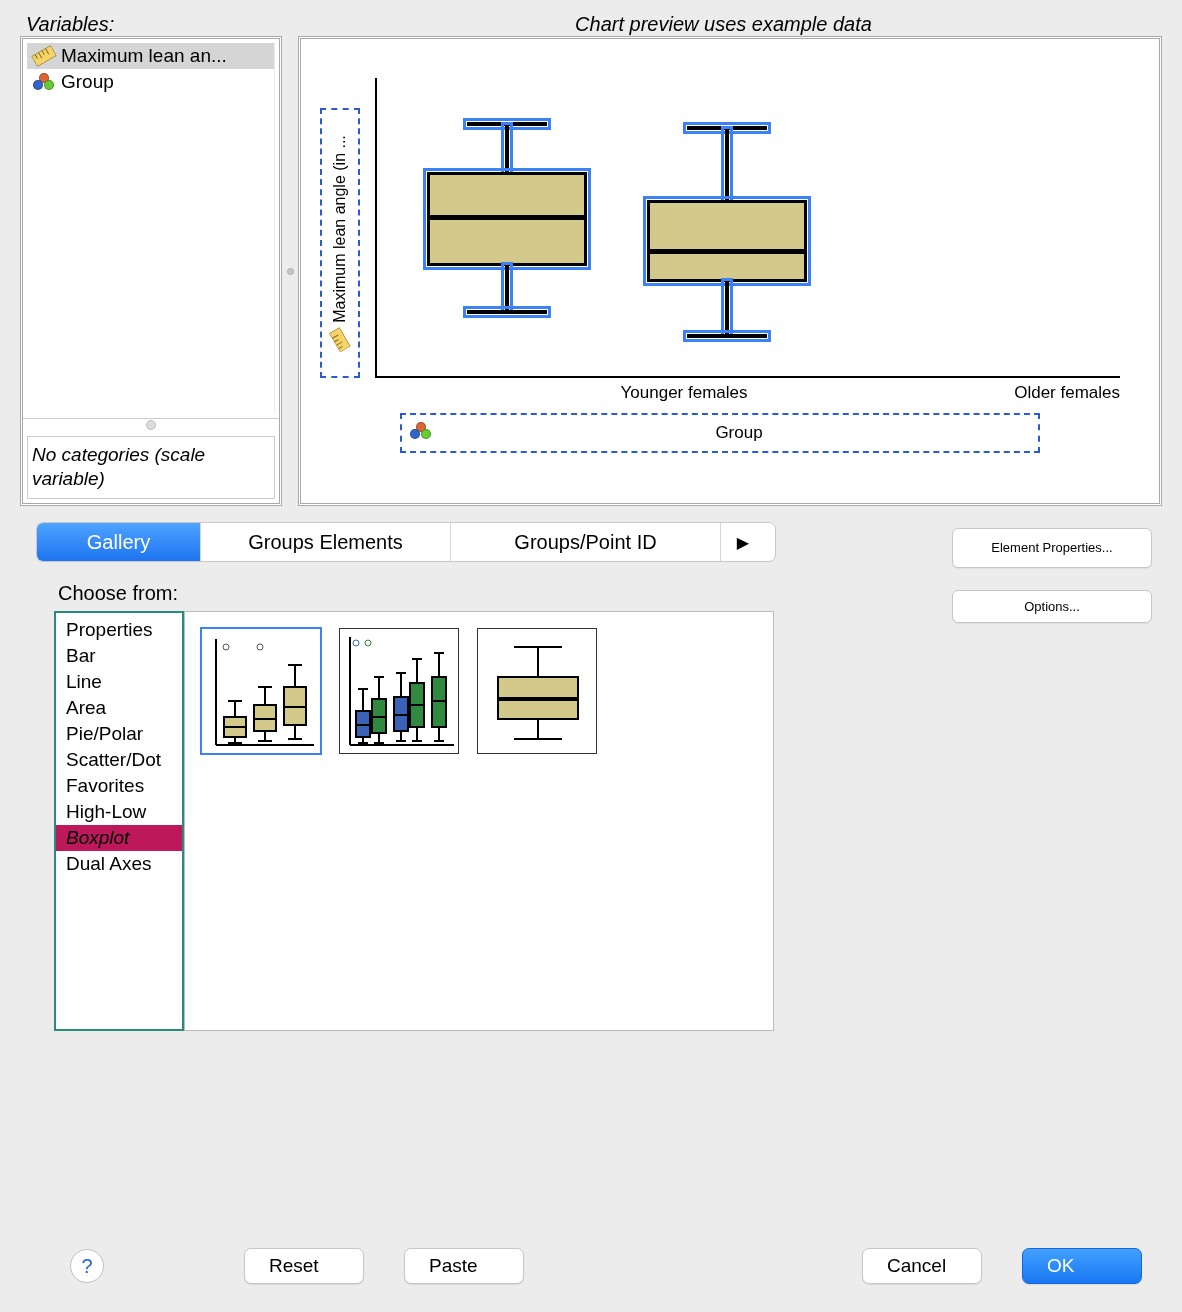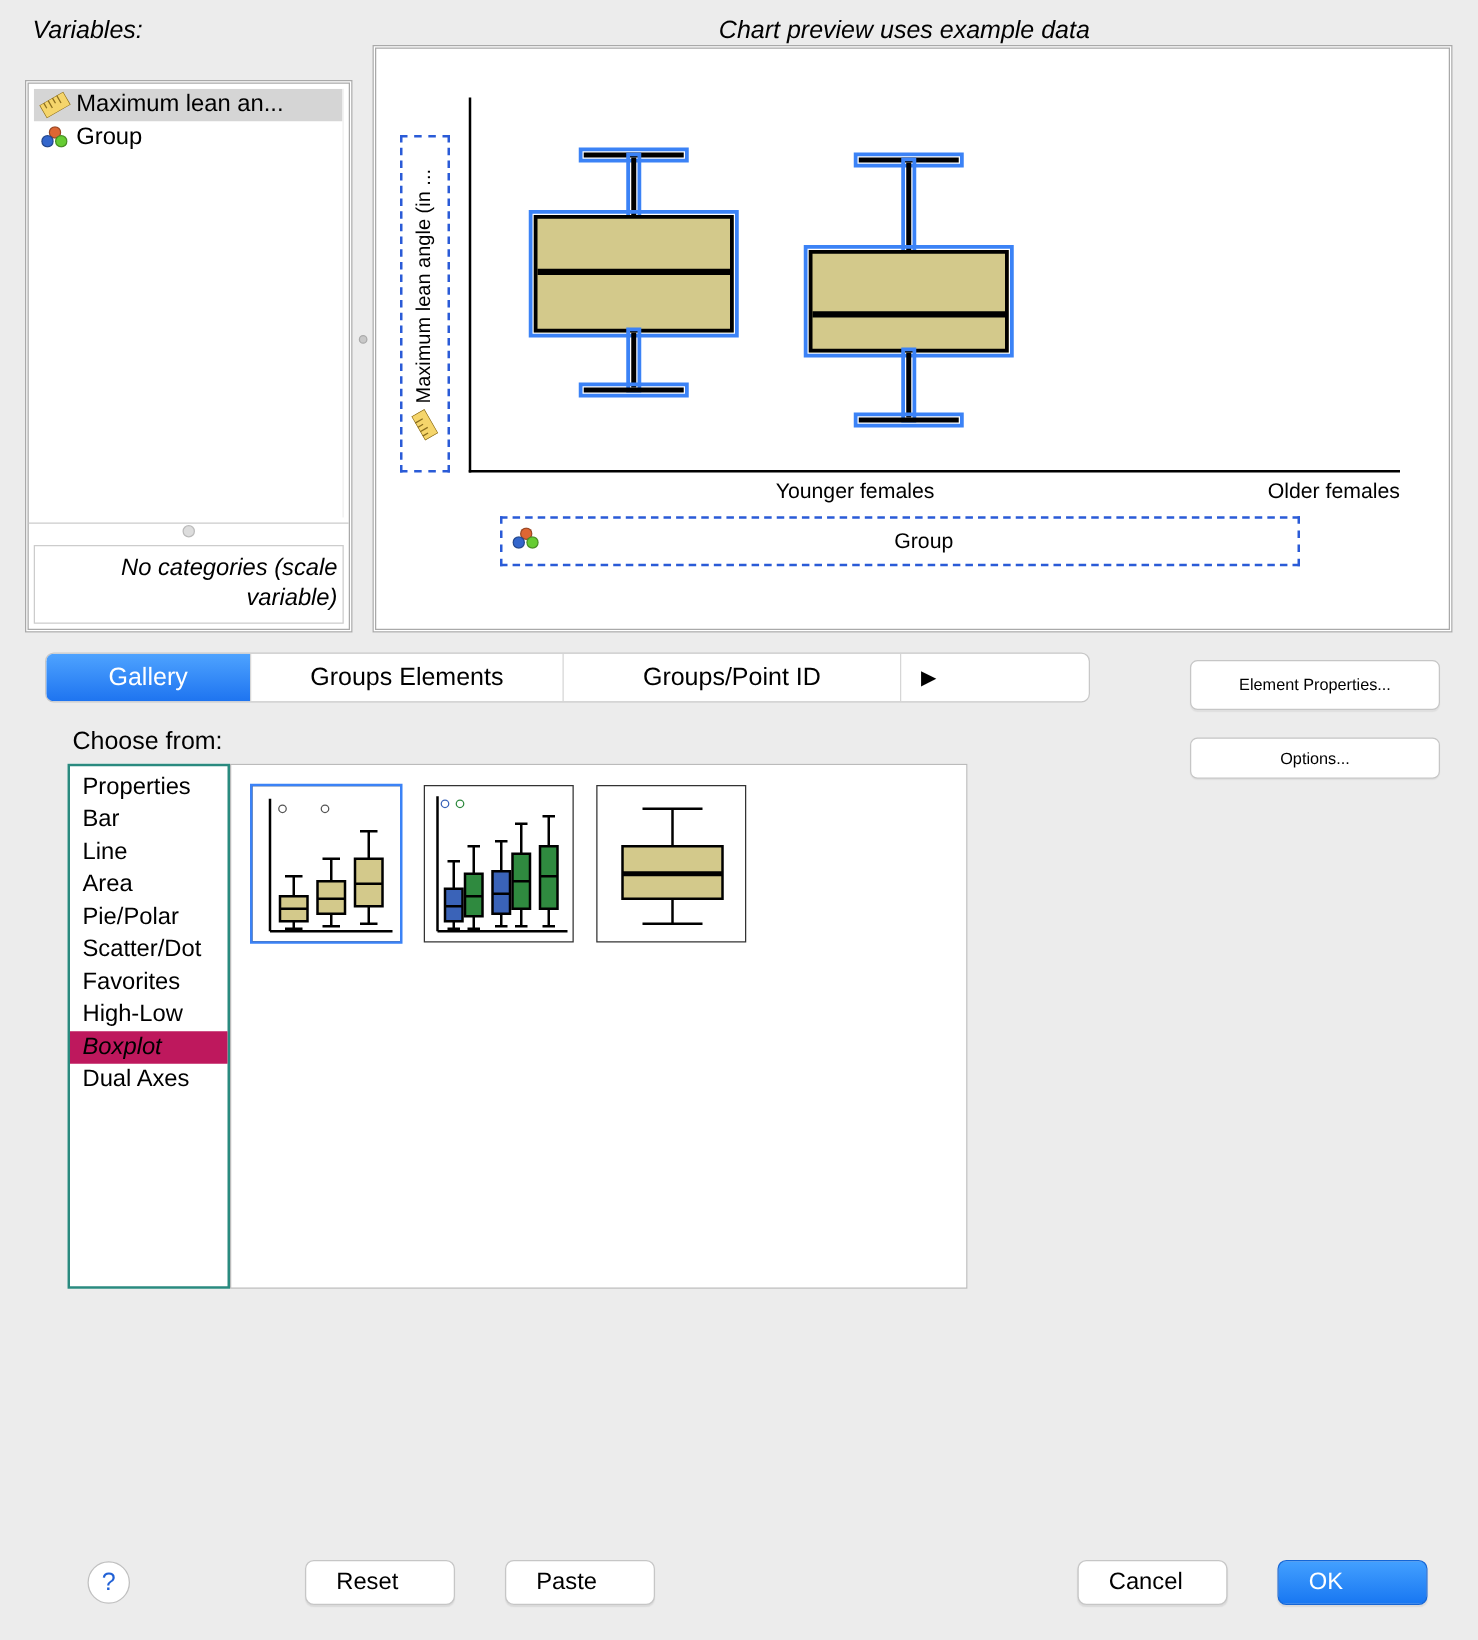--- a/index.html
+++ b/index.html
@@ -15,33 +15,33 @@
     overflow: hidden;
   }
 
   
   .top-labels { display: flex; padding: 0 20px; height: 36px; align-items: flex-end; }
   .top-labels .vars-label { width: 265px; padding-left: 6px; font-size: 20px; font-style: italic; }
   .top-labels .preview-label { flex: 1; text-align: center; font-style: italic; font-size: 20px; }
 
   .top-panels { display: flex; padding: 0 20px; gap: 0; height: 470px; align-items: stretch;}
   .panel-frame { border: 3px double #a9a9a9; background: #fff; }
-  .vars-panel { width: 262px; display:flex; flex-direction:column;margin-top:28px;}
+  .vars-panel { width: 262px; display:flex; flex-direction:column;}
   .vars-list { flex: 1; margin: 4px; border-right: 1px solid #eee; overflow: hidden; }
   .var-item { display: flex; align-items: center; gap: 6px; padding: 2px 6px; font-size: 19px; }
   .var-item.selected { background: #d5d5d5; }
   .ruler-icon { width: 22px; height: 12px; transform: rotate(-30deg); display:inline-block; }
   .balls-icon { position:relative; width:22px; height:18px; display:inline-block;}
   .balls-icon .b { position:absolute; width:10px; height:10px; border-radius:50%; border:1px solid rgba(0,0,0,.3); }
   .balls-icon .r { background:#d63; top:0; left:6px;}
   .balls-icon .bl { background:#36c; top:7px; left:0;}
   .balls-icon .g { background:#6c3; top:7px; left:11px;}
   .scroll-handle { height:14px; border-top:1px solid #ccc; display:flex; align-items:center; justify-content:center;}
   .scroll-handle .dot { width:10px; height:10px; border-radius:50%; background:#ddd; border:1px solid #bbb;}
-  .no-cat { margin:4px; border:1px solid #ccc; text-align:right; font-style:italic; font-size:19px; padding:6px 4px; line-height:1.3;}
+  .no-cat { margin:4px; border:1px solid #ccc; text-align:left; font-style:italic; font-size:19px; padding:6px 4px; line-height:1.3;}
 
   .gap-col { width:16px; display:flex; align-items:center; justify-content:center;}
   .gap-col .grip { width:7px; height:7px; border-radius:50%; background:#c8c8c8; border:1px solid #aaa;}
   .preview-panel { flex:1; position:relative; }
   .preview-inner { position:absolute; inset:8px; border:1px solid transparent;}
   .chart-area { position:absolute; left:10px; right:10px; top:30px; bottom:30px;}
 
   
   .yaxis-drop { position:absolute; left:0; top:30px; width:40px; height:270px; border:2px dashed #2a5bd7; background:#fff; display:flex; align-items:center; justify-content:center;}
   .yaxis-drop .rot { transform: rotate(-90deg); white-space:nowrap; font-size:16px; display:flex; align-items:center; gap:6px;}
@@ -54,21 +54,21 @@
   .xlabels { position:absolute; left:55px; right:20px; top:305px; display:flex; font-size:17px;}
   .xlabels div { flex:1; text-align:right;}
   .xaxis-drop { position:absolute; left:80px; right:100px; top:335px; height:40px; border:2px dashed #2a5bd7; background:#fff; display:flex; align-items:center;}
   .xaxis-drop .lbl { flex:1; text-align:center; font-size:17px;}
   .xaxis-drop .ic { padding:0 8px;}
 
   
   .mid-section { padding: 16px 30px 10px 36px; display:flex; gap:30px; align-items:flex-start;}
   .mid-left { flex:1; }
 
-  .tabbar { display:flex; height:40px; border-radius:7px; overflow:hidden; background:#fff; border:1px solid #c8c8c8; align-items:stretch; width:836px;}
+  .tabbar { display:flex; height:40px; border-radius:7px; overflow:hidden; background:#fff; border:1px solid #c8c8c8; align-items:stretch; width:740px;}
   .tabbar .tab { flex:0 0 auto; padding: 7px 26px; font-size:20px; display:flex; align-items:center; justify-content:center; border-right:1px solid #d6d6d6; cursor:pointer;}
   .tabbar .tab.active { background: linear-gradient(#4ea3ff,#1e74f0); color:#fff; font-weight:400;}
   .tabbar .tab:last-child{border-right:none;}
   .tabbar .arrow { width:44px; display:flex; align-items:center; justify-content:center; font-size:16px;}
 
   .choose-label { margin:20px 0 6px 22px; font-size:20px;}
   .gallery-box { display:flex; margin-left:18px; width:720px; height:420px; background:#fff; }
   .type-list { width:130px; border:2px solid #2a8a7f; background:#fff; padding:4px 0;}
   .type-list .ti { padding:2px 10px; font-size:19px; cursor:pointer;}
   .type-list .ti.sel { background:#be185d;font-style:italic;}

